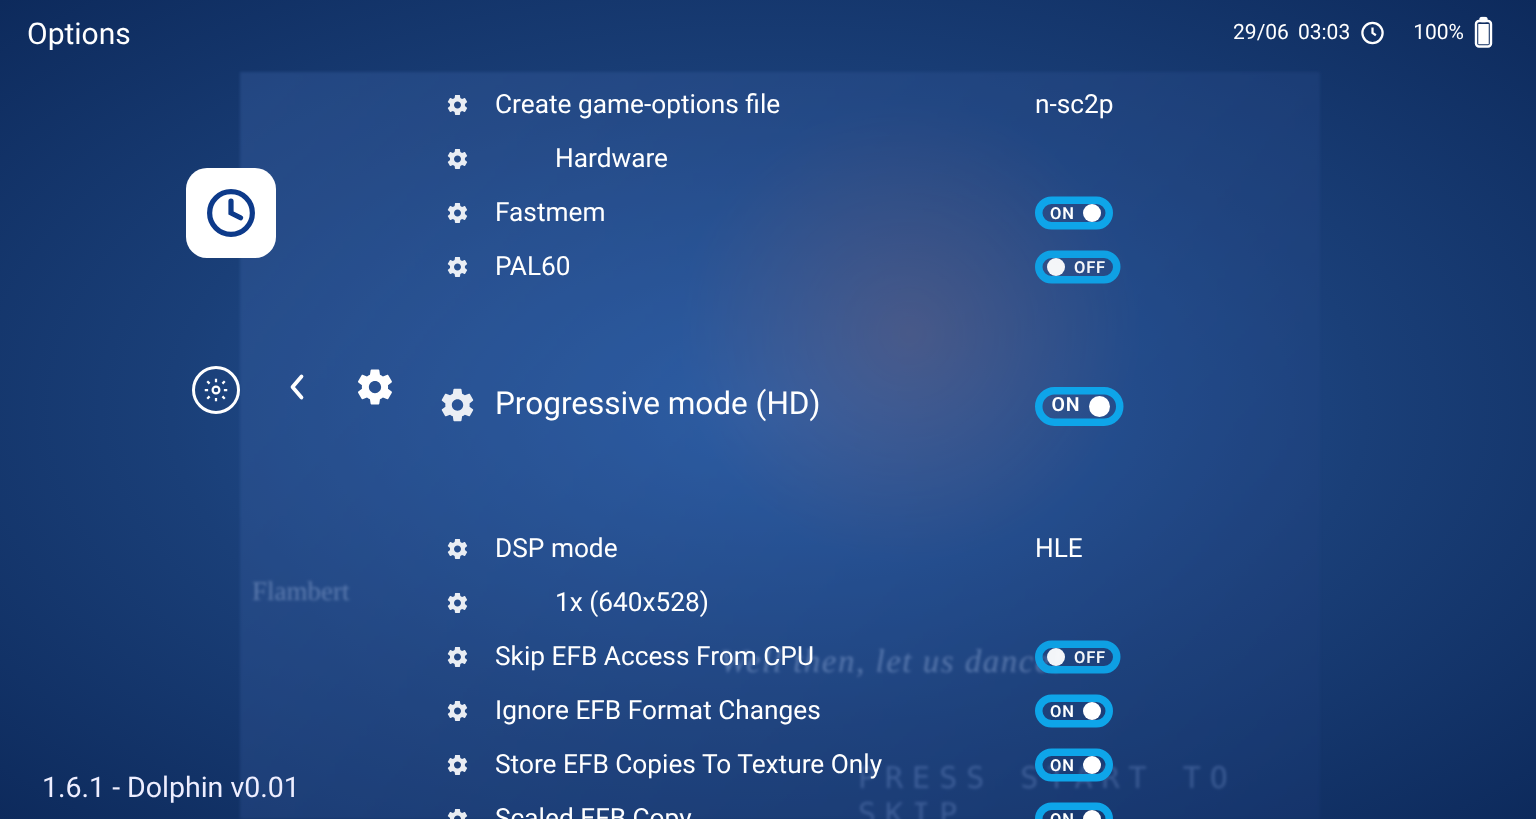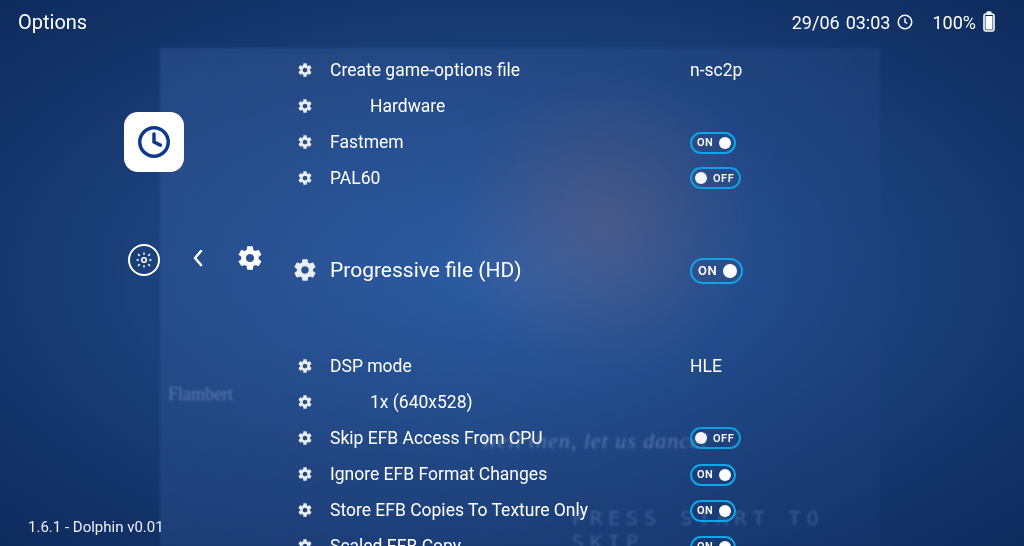--- a/index.html
+++ b/index.html
@@ -8,25 +8,25 @@
     background: radial-gradient(ellipse at center, #2a5fa8 0%, #1a3f78 55%, #0d2a5c 100%);
     color: #fff;
     position: relative;
   }
   
   .header {
     position: absolute; top: 0; left: 0; right: 0;
     display: flex; justify-content: space-between; align-items: center;
     padding: 10px 28px 0 18px; font-size: 20px;
   }
-  .status { display: flex; align-items: center; gap: 6px; font-size: 18px; }
+  .status { display: flex; align-items: center; gap: 6px; font-size: 14px; }
   .status svg { flex-shrink: 0; }
   
   .footer {
-    position: absolute; bottom: 10px; left: 28px; font-size: 15px; color: #eef;
+    position: absolute; bottom: 10px; left: 28px; font-size: 19px; color: #eef;
   }
   
   .backdrop {
     position: absolute; top: 48px; left: 160px; width: 720px; height: 498px;
     background:
       radial-gradient(circle at 62% 35%, rgba(255,120,60,0.25) 0%, rgba(255,120,60,0) 28%),
       linear-gradient(130deg, rgba(70,110,180,0.5) 0%, rgba(30,60,120,0.5) 100%);
     filter: blur(1px);
     opacity: 0.6;
   }
@@ -58,21 +58,21 @@
     height: 52px; font-size: 21px; margin: 48px 0 52px 0;
   }
   .row.selected .gear-col svg { width: 26px; height: 26px; }
   .gear-col { width: 50px; display:flex; justify-content:center; }
   .gear-col svg { width: 16px; height: 16px; opacity: 0.9; }
   .label-col { width: 320px; padding-left: 0; }
   .value-col { flex: 1; margin-left: 40px; }
   
   .toggle {
     display: inline-flex; align-items:center;
-    border: 2px solid #0ea5e9; border-radius: 12px;
+    border: 5px solid #0ea5e9; border-radius: 12px;
     height: 22px; padding: 0 3px; gap: 4px;
     font-size: 11px; letter-spacing: 0.5px; font-weight: 600;
   }
   .toggle.big { height: 26px; border-radius: 14px; font-size: 13px; padding: 0 4px;}
   .toggle .knob { width: 12px; height: 12px; border-radius: 50%; background: #fff; }
   .toggle.big .knob { width: 14px; height: 14px; }
   .toggle .txt { padding: 0 2px; }
   .toggle.off { opacity: 0.95; }
 </style>
 </head>
@@ -170,21 +170,21 @@
           <span class="knob"></span>
           <span class="txt">OFF</span>
         </span></span>
     </div>
     <div class="row selected">
       <span class="gear-col">
         <svg viewBox="0 0 24 24" fill="#fff">
           <path d="M19.4 13c.04-.33.06-.66.06-1s-.02-.67-.06-1l2.1-1.63c.19-.15.24-.42.12-.64l-2-3.46c-.12-.22-.39-.3-.61-.22l-2.48 1c-.52-.4-1.08-.73-1.69-.98l-.38-2.64C14.42 2.18 14.22 2 13.98 2h-4c-.24 0-.44.18-.48.43l-.38 2.64c-.61.25-1.17.58-1.69.98l-2.48-1c-.22-.08-.49 0-.61.22l-2 3.46c-.12.22-.07.49.12.64L4.56 11c-.04.33-.06.66-.06 1s.02.67.06 1l-2.1 1.63c-.19.15-.24.42-.12.64l2 3.46c.12.22.39.3.61.22l2.48-1c.52.4 1.08.73 1.69.98l.38 2.64c.04.25.24.43.48.43h4c.24 0 .44-.18.48-.43l.38-2.64c.61-.25 1.17-.58 1.69-.98l2.48 1c.22.08.49 0 .61-.22l2-3.46c.12-.22.07-.49-.12-.64L19.4 13zM12 15.5c-1.93 0-3.5-1.57-3.5-3.5s1.57-3.5 3.5-3.5 3.5 1.57 3.5 3.5-1.57 3.5-3.5 3.5z"></path>
         </svg>
       </span>
-      <span class="label-col">Progressive file (HD)</span>
+      <span class="label-col">Progressive mode (HD)</span>
       <span class="value-col"><span class="toggle big">
           <span class="txt">ON</span>
           <span class="knob"></span>
         </span></span>
     </div>
     <div class="row">
       <span class="gear-col">
         <svg viewBox="0 0 24 24" fill="#fff">
           <path d="M19.4 13c.04-.33.06-.66.06-1s-.02-.67-.06-1l2.1-1.63c.19-.15.24-.42.12-.64l-2-3.46c-.12-.22-.39-.3-.61-.22l-2.48 1c-.52-.4-1.08-.73-1.69-.98l-.38-2.64C14.42 2.18 14.22 2 13.98 2h-4c-.24 0-.44.18-.48.43l-.38 2.64c-.61.25-1.17.58-1.69.98l-2.48-1c-.22-.08-.49 0-.61.22l-2 3.46c-.12.22-.07.49.12.64L4.56 11c-.04.33-.06.66-.06 1s.02.67.06 1l-2.1 1.63c-.19.15-.24.42-.12.64l2 3.46c.12.22.39.3.61.22l2.48-1c.52.4 1.08.73 1.69.98l.38 2.64c.04.25.24.43.48.43h4c.24 0 .44-.18.48-.43l.38-2.64c.61-.25 1.17-.58 1.69-.98l2.48 1c.22.08.49 0 .61-.22l2-3.46c.12-.22.07-.49-.12-.64L19.4 13zM12 15.5c-1.93 0-3.5-1.57-3.5-3.5s1.57-3.5 3.5-3.5 3.5 1.57 3.5 3.5-1.57 3.5-3.5 3.5z"></path>
         </svg>

